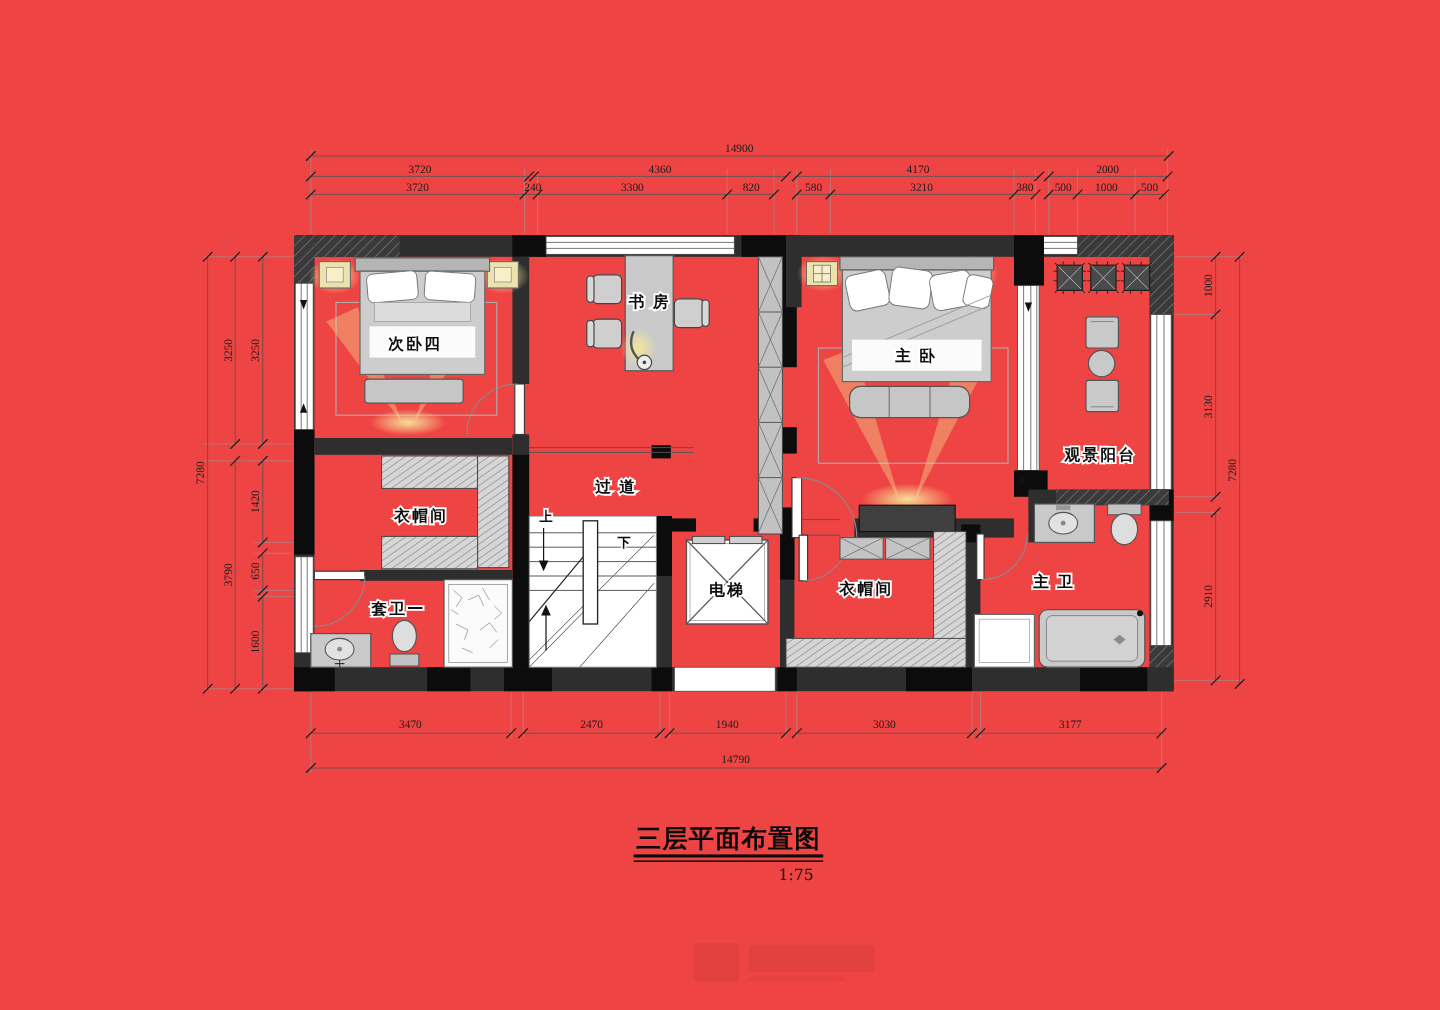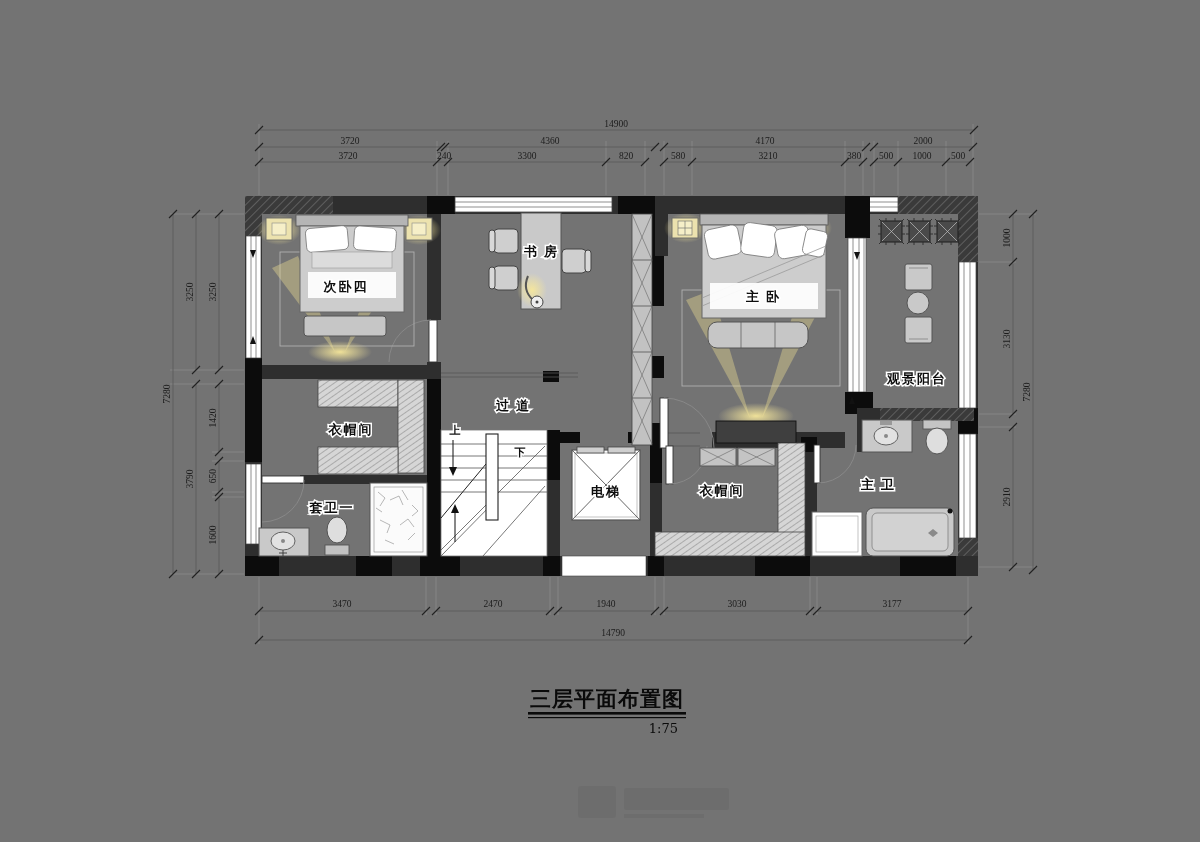--- a/index.html
+++ b/index.html
@@ -1,16 +1,16 @@
 <!DOCTYPE html>
 <html><head>
 <meta charset="utf-8">
 <style>
   html,body{margin:0;padding:0;background:#fff;}
-  #canvas{position:relative;width:1200px;height:842px;background:#737373;overflow:hidden;}
+  #canvas{position:relative;width:1200px;height:842px;background:#ef4444;overflow:hidden;}
   svg{font-family:"DejaVu Sans",sans-serif;}
   .dim{font-family:"Liberation Serif",serif;font-size:9.5px;fill:#1c1c1c;}
   .room{font-size:13px;font-weight:600;fill:#0d0d0d;paint-order:stroke;stroke:#ffffff;stroke-width:3px;letter-spacing:2px;}
   .sp{letter-spacing:7px;}
   .small{font-size:11px;}
   .w{fill:#2e2e2e;}
   .wb{fill:#0c0c0c;}
   .hz{fill:url(#hW);}
   .cl{fill:url(#hC);}
   .ln{stroke:#555;stroke-width:0.8;fill:none;}

